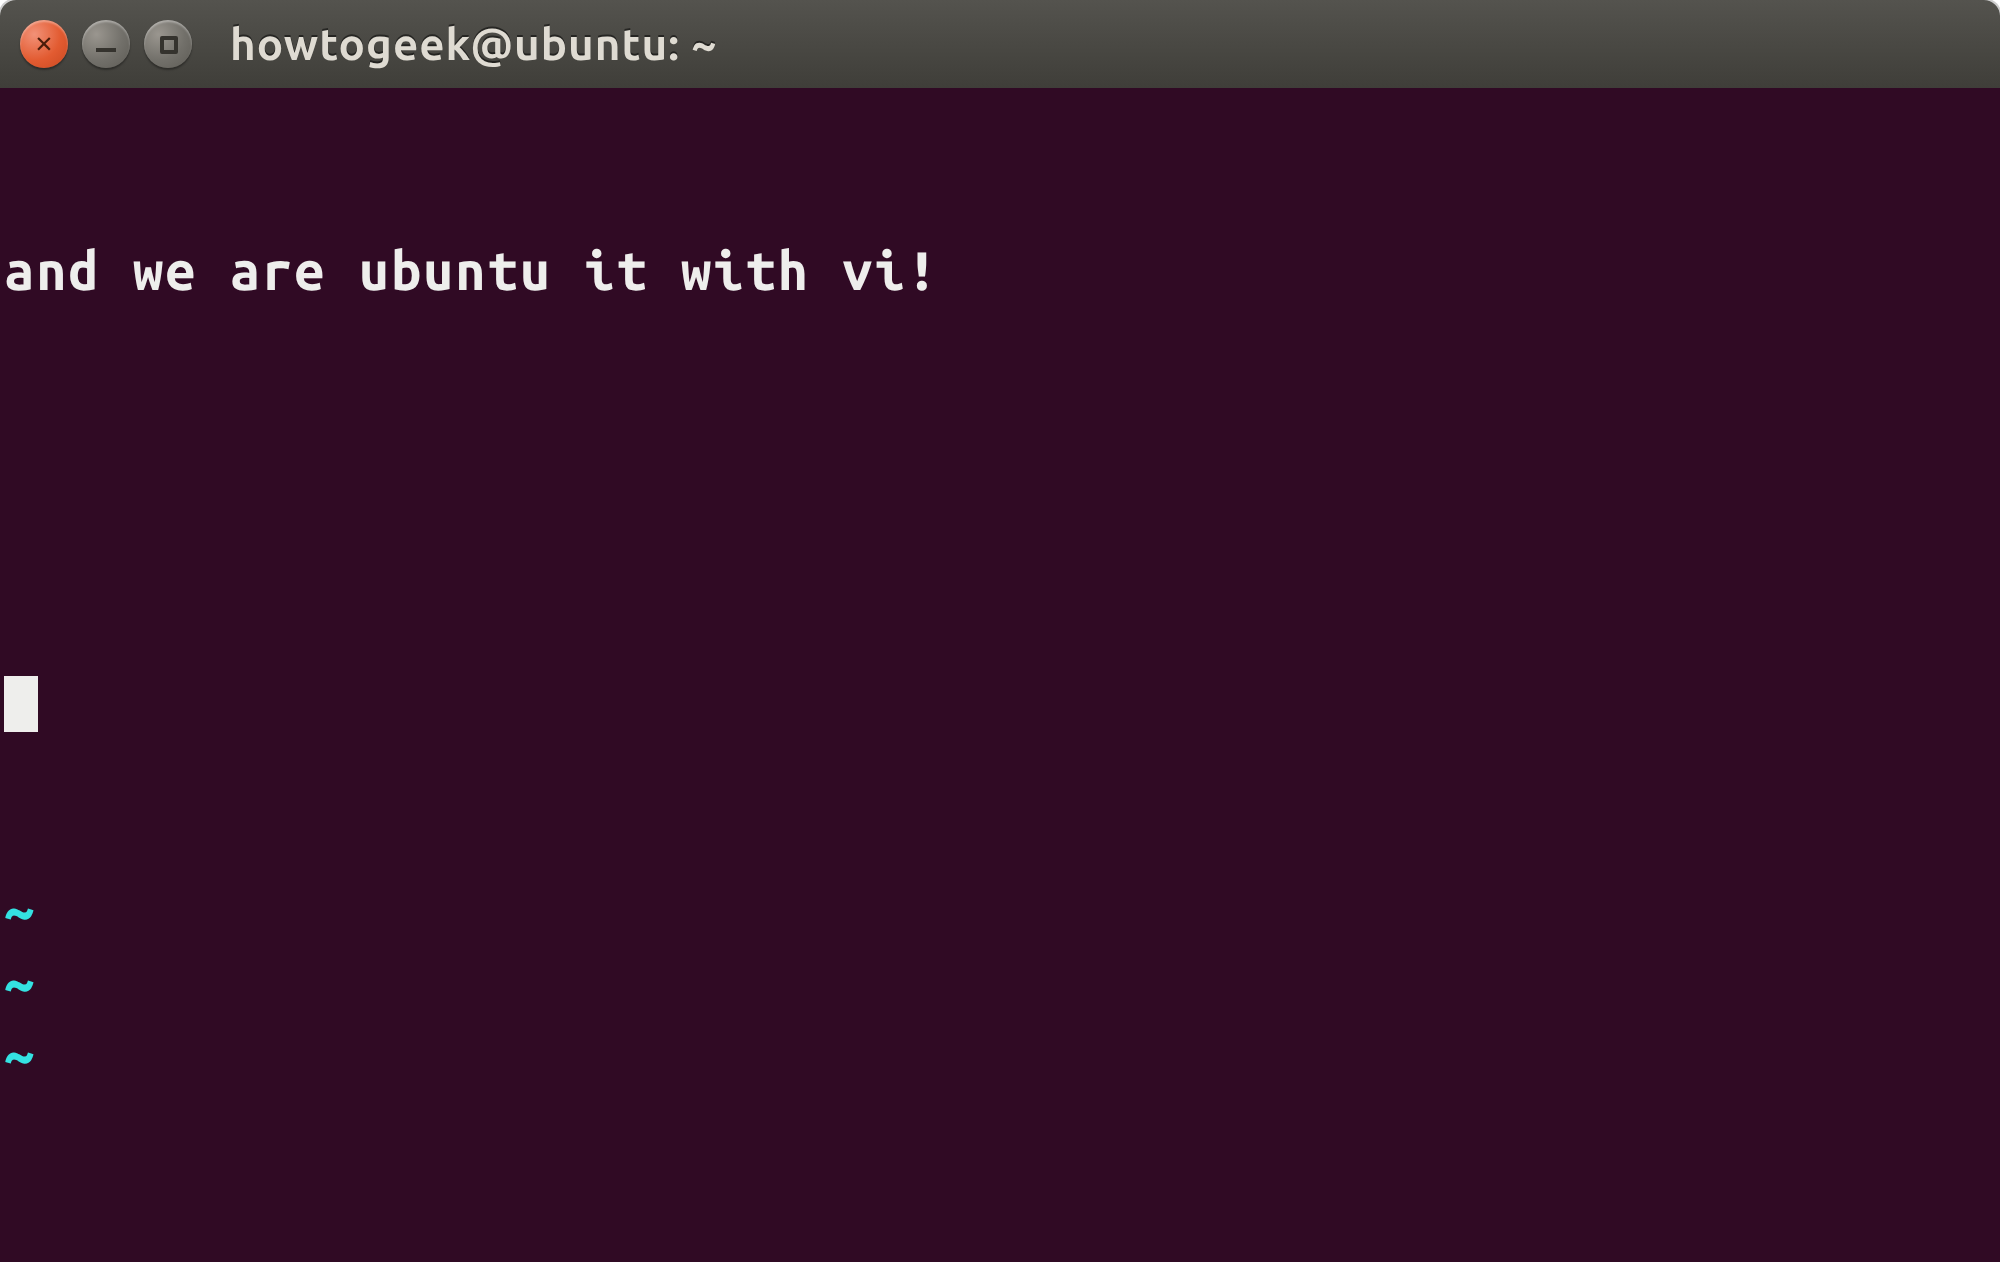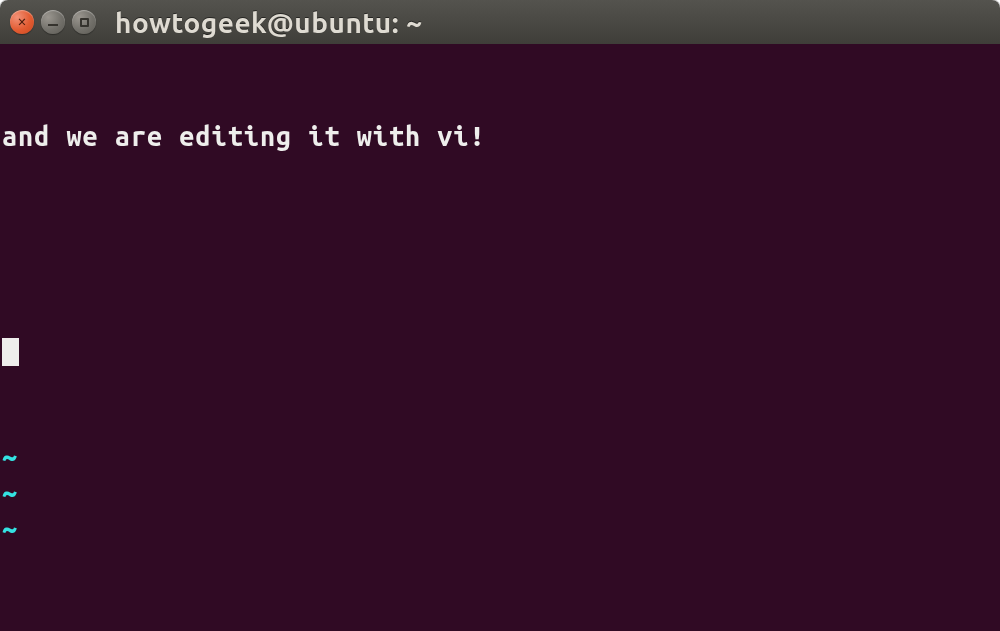--- a/index.html
+++ b/index.html
@@ -79,21 +79,21 @@
       height: 9px;
       border: 2px solid #35332e;
       display: block;
       border-radius: 1px;
     }
 
     .title-text {
       color: #dfdbd2;
       font-family: "Ubuntu", "Liberation Sans", sans-serif;
       font-weight: bold;
-      font-size: 28px;
+      font-size: 22px;
       margin-left: 12px;
       text-shadow: 0 -1px 0 rgba(0,0,0,0.5);
       letter-spacing: 0.5px;
     }
 
     .terminal {
       flex: 1;
       background: #300a24;
       display: flex;
       flex-direction: column;
@@ -149,20 +149,20 @@
         <span></span>
       </div>
     <div class="window-button btn-maximize">
         <span></span>
       </div>
     <div class="title-text">howtogeek@ubuntu: ~</div>
   </div>
 
   <div class="terminal">
     <div class="terminal-content">
-      <div class="content-line">and we are editing it with vi!</div>
+      <div class="content-line">and we are ubuntu it with vi!</div>
       <div class="blank-line"></div>
       <div class="content-line"><span class="cursor"></span></div>
       <div id="tilde-container"><div class="tilde">~</div><div class="tilde">~</div><div class="tilde">~</div></div>
     </div>
 
   </div>
 </div>
 
 </body></html>

